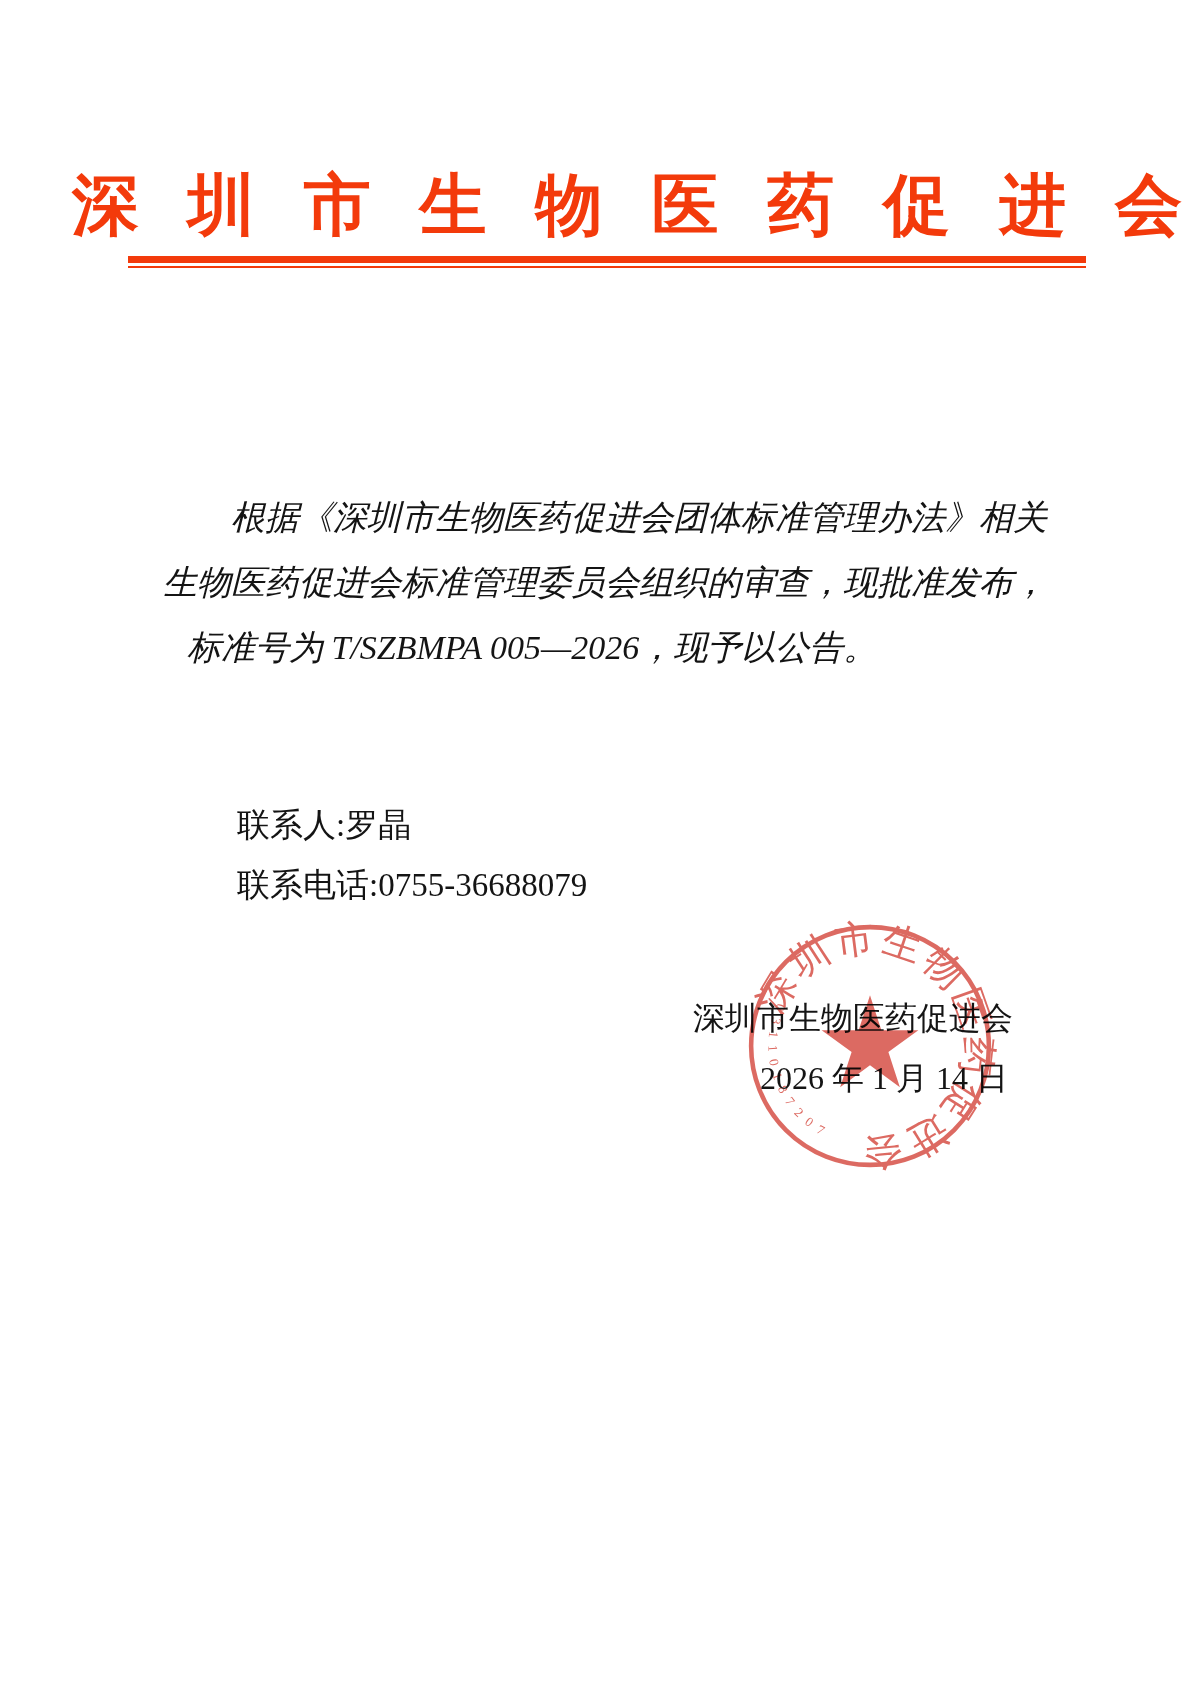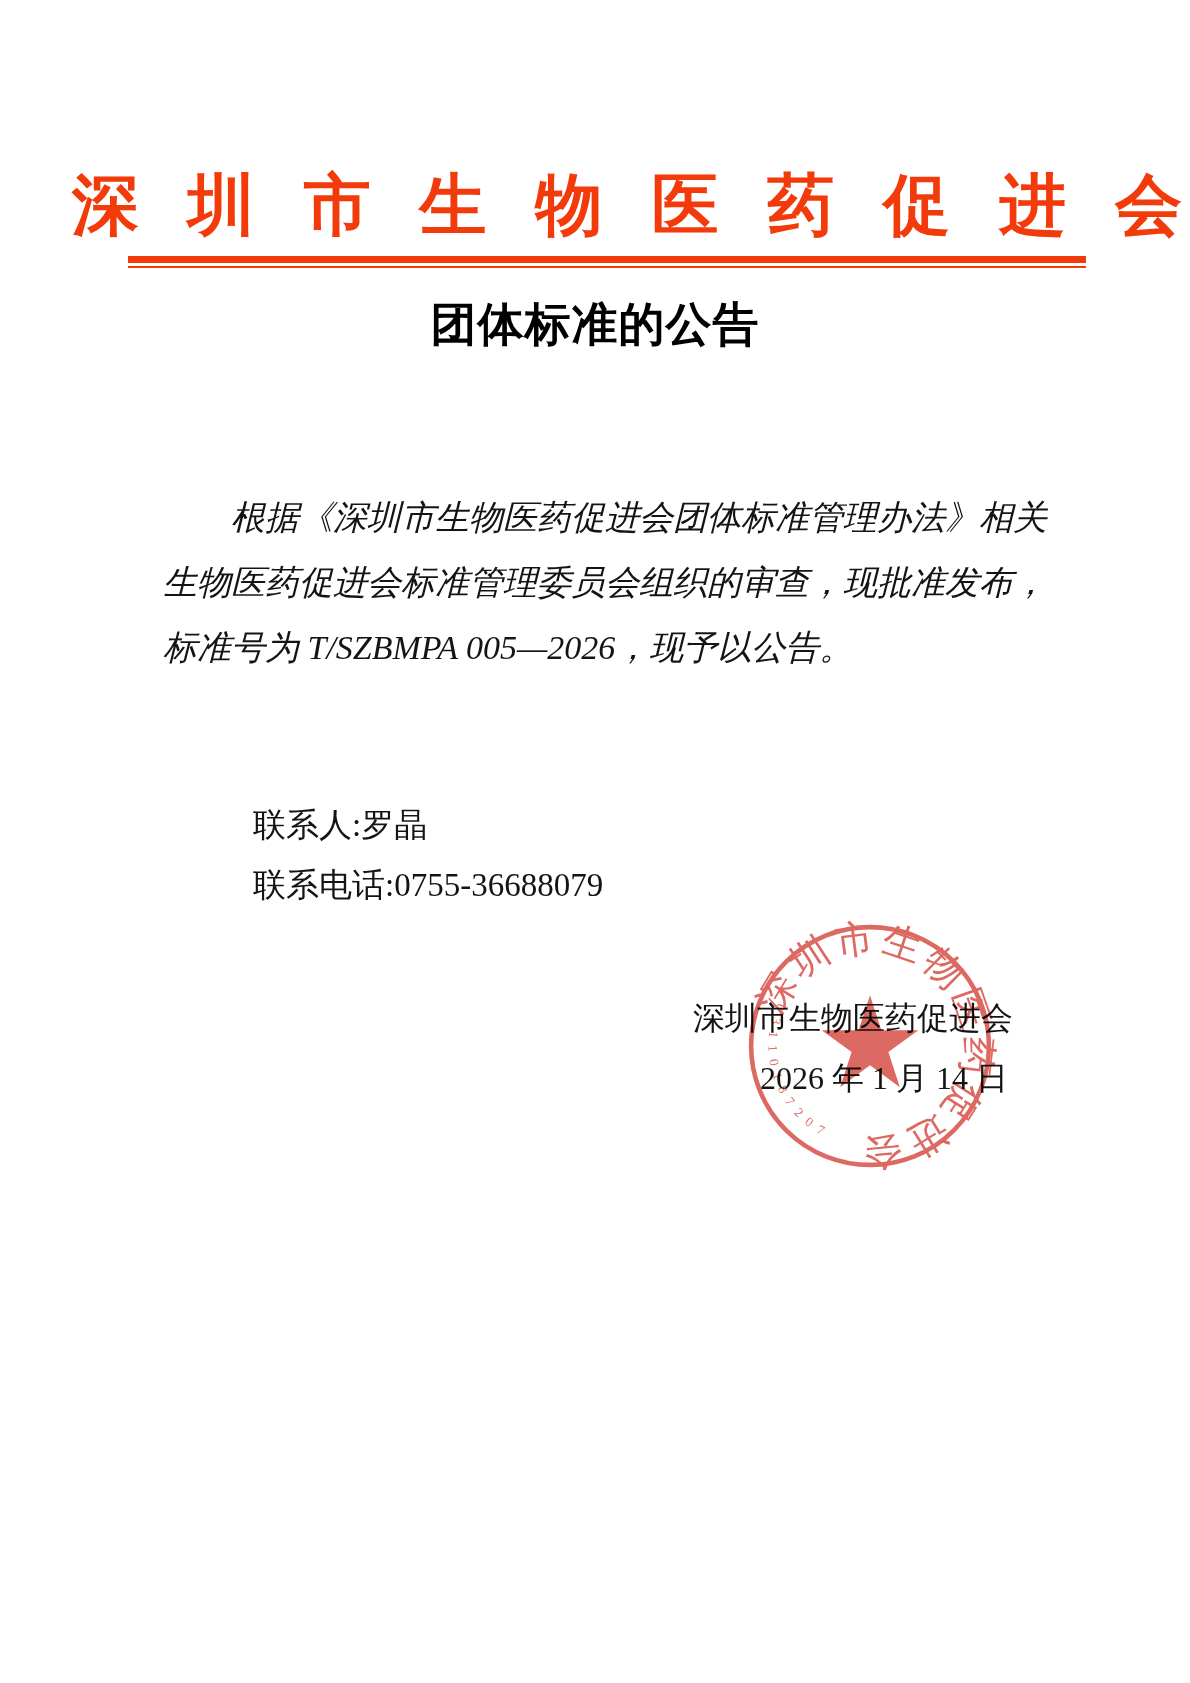--- a/index.html
+++ b/index.html
@@ -33,27 +33,27 @@
   .body-text{
     position:absolute;left:163px;top:485px;width:866px;
     font-size:34px;color:#141414;font-style:italic;
   }
   .body-line{
     line-height:65px;
     text-align:justify;text-align-last:justify;
     white-space:nowrap;
   }
   .body-line.first{text-indent:2em;}
-  .body-line.last{text-align-last:left;white-space:normal;}
+  .body-line.last{text-align-last:left;white-space:normal;margin-left:24px;}
   
   .contact{
     position:absolute;left:237px;top:795px;
     font-size:33px;color:#141414;
   }
-  .contact-line{line-height:60px;white-space:nowrap;margin-left:16px;}
+  .contact-line{line-height:60px;white-space:nowrap;}
   
   .signature-org{
     position:absolute;left:693px;top:997px;
     font-size:32px;color:#141414;white-space:nowrap;
   }
   .signature-date{
     position:absolute;left:760px;top:1057px;
     font-size:32px;color:#141414;white-space:nowrap;
   }
   
@@ -69,21 +69,20 @@
 </head>
 <body>
 
 <div class="page">
 
   <div class="org-header" style="color: rgb(243, 58, 11); padding-left: 32px;">深 圳 市 生 物 医 药 促 进 会</div>
   <div class="rule-thick" style="background: rgb(243, 58, 11);"></div>
   <div class="rule-thin" style="background: rgb(243, 58, 11);"></div>
 
   <div class="doc-title">
-    <div>团体标准的公告</div>
   </div>
 
   <div class="body-text">
     <div class="body-line first">根据《深圳市生物医药促进会团体标准管理办法》相关</div>
     <div class="body-line">生物医药促进会标准管理委员会组织的审查，现批准发布，</div>
     <div class="body-line last">标准号为 T/SZBMPA 005—2026，现予以公告。</div>
   </div>
 
   <div class="contact">
     <div class="contact-line">联系人:罗晶</div>

